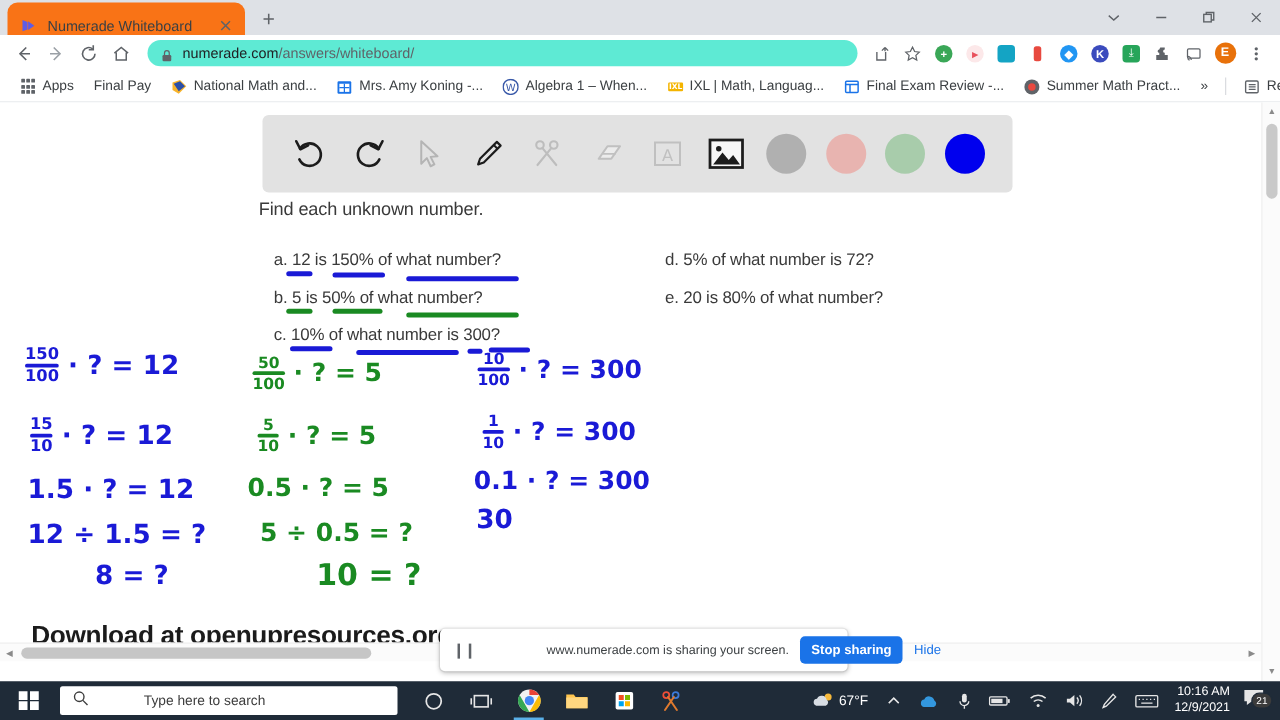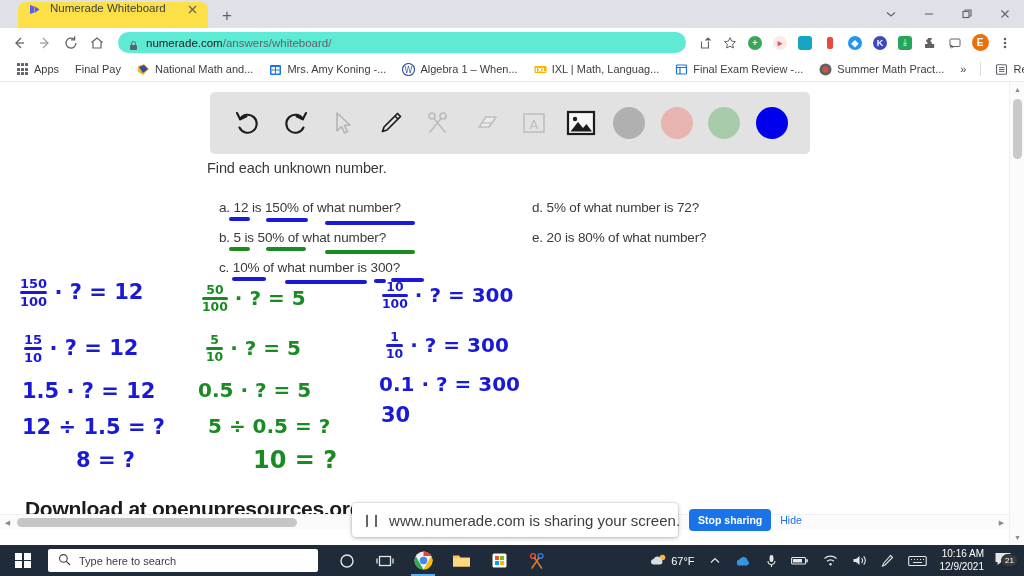--- a/index.html
+++ b/index.html
@@ -11,23 +11,23 @@
   }
   #root { position: relative; width: 1024px; height: 576px; }
 
   
   .chrome-top {
     position: absolute; left: 0; top: 0; width: 1024px; height: 28px;
     background: #dee1e6;
   }
   .tabstrip { position: absolute; left: 0; top: 0; height: 28px; display: flex; align-items: flex-end; }
   .tab {
-    display: flex; align-items: flex-start; gap: 7px;
-    height: 26px; margin-left: 18px; padding: 0 8px 0 10px;
-    background: #fde047; border-radius: 8px 8px 0 0; min-width: 190px;
+    display: flex; align-items: flex-end; gap: 7px;
+    height: 26px; margin-left: 6px; padding: 0 8px 0 10px;
+    background: #f97316; border-radius: 8px 8px 0 0; min-width: 190px;
     position: relative;
   }
   .tab-fav { width: 15px; height: 15px; flex: 0 0 15px; position: relative; }
   .tab-fav svg { display: block; }
   .tab-title {
     font-size: 11.5px; color: #3c4043; white-space: nowrap;
     overflow: hidden; text-overflow: ellipsis; flex: 1 1 auto;
   }
   .tab-close {
     width: 15px; height: 15px; flex: 0 0 15px; position: relative;
@@ -119,41 +119,41 @@
   .harrow { position: absolute; top: 0; width: 15px; height: 15px; display: flex; align-items: center; justify-content: center; color: #8a8a8a; font-size: 7px; }
 
   
   .sharebar {
     position: absolute; left: 352px; top: 503px; width: 326px; height: 34px;
     background: #ffffff; border-radius: 4px;
     box-shadow: 0 1px 4px rgba(0,0,0,0.28), 0 0 0 1px rgba(0,0,0,0.05);
     display: flex; align-items: center; padding: 0 10px; gap: 9px; z-index: 30;
   }
   .share-pause { color: #5f6368; font-size: 12px; letter-spacing: -1px; flex: 0 0 auto; }
-  .share-text { font-size: 15px; color: #3c4043; flex: 1 1 auto; white-space: nowrap; }
+  .share-text { font-size: 10px; color: #3c4043; flex: 1 1 auto; white-space: nowrap; margin-left: 48px; }
   .share-stop {
     background: #1a73e8; color: #fff; font-size: 10.5px; font-weight: bold;
     border: none; border-radius: 4px; padding: 5px 9px; white-space: nowrap;
     font-family: "Liberation Sans", sans-serif; cursor: pointer;
   }
   .share-hide { font-size: 10.5px; color: #1a73e8; white-space: nowrap; }
 
   
   .taskbar {
     position: absolute; left: 0; bottom: 0; width: 1024px; height: 31px;
     background: #1f2b38; display: flex; align-items: center;
   }
   .tb-start { width: 46px; height: 31px; display: flex; align-items: center; justify-content: center; }
   .win-logo { display: grid; grid-template-columns: 7px 7px; grid-template-rows: 7px 7px; gap: 1.5px; }
   .win-logo i { background: #ffffff; display: block; }
   .tb-search {
     width: 270px; height: 23px; background: #ffffff; border-radius: 2px;
     display: flex; align-items: center; gap: 8px; padding: 0 10px; margin-left: 2px;
   }
-  .tb-search-text { font-size: 11px; color: #3c3c3c; }
+  .tb-search-text { font-size: 11px; color: #3c3c3c; margin-left: 36px; }
   .tb-icons { display: flex; align-items: center; gap: 0; margin-left: 10px; }
   .tbi { width: 38px; height: 31px; display: flex; align-items: center; justify-content: center; position: relative; }
   .tbi.active::after { content: ''; position: absolute; bottom: 0; left: 7px; right: 7px; height: 2px; background: #5ab0e8; }
   .tray { margin-left: auto; display: flex; align-items: center; height: 31px; padding-right: 4px; }
   .tray-item { padding: 0 7px; display: flex; align-items: center; justify-content: center; color: #e6e6e6; height: 31px; }
   .temp { font-size: 11px; color: #ffffff; padding-left: 3px; }
   .clock { text-align: right; font-size: 10px; color: #ffffff; line-height: 1.25; padding: 0 8px 0 6px; }
   .notif { position: relative; padding: 0 8px 0 2px; color: #e6e6e6; }
   .notif-badge {
     position: absolute; right: 2px; bottom: 4px; min-width: 13px; height: 13px;

